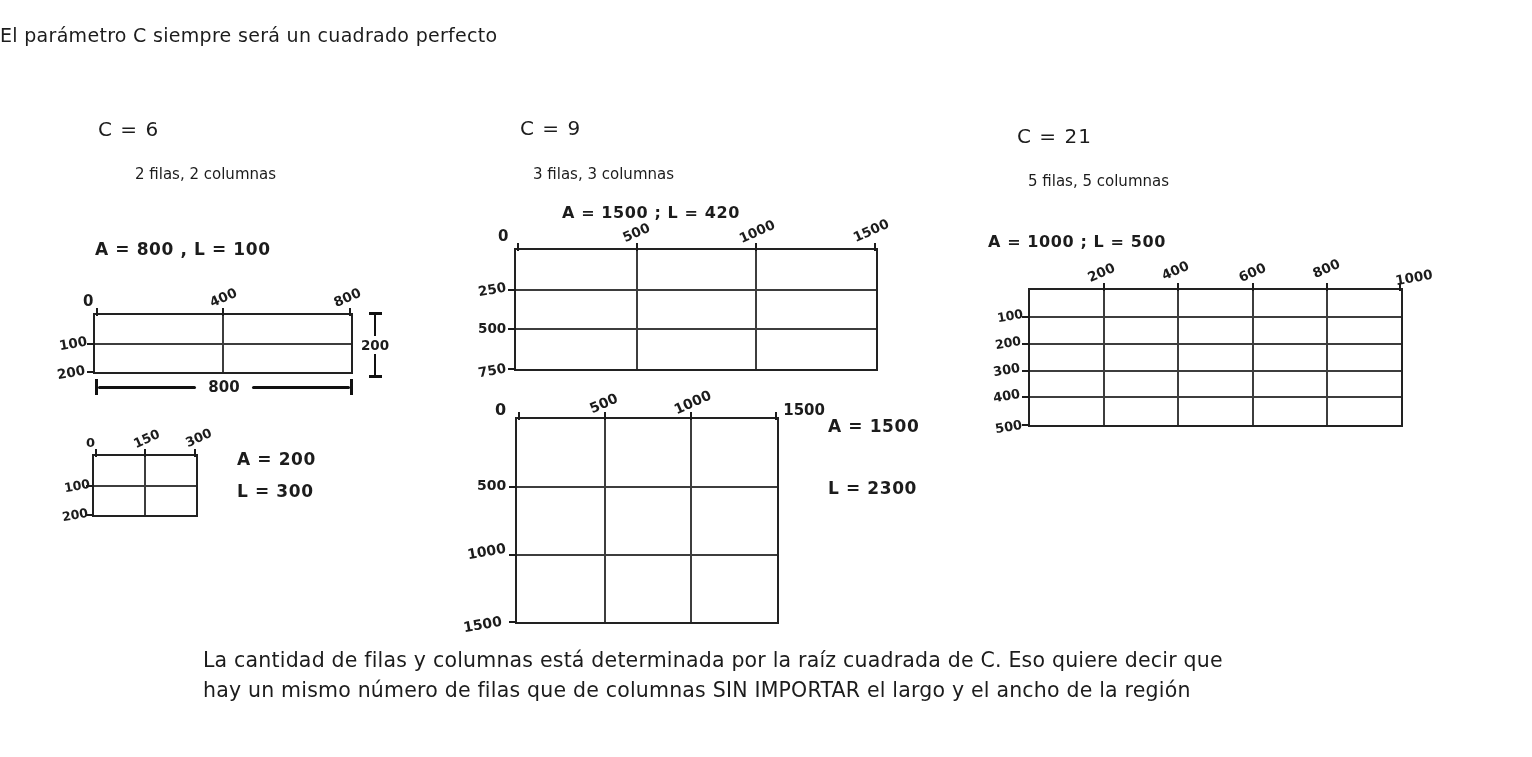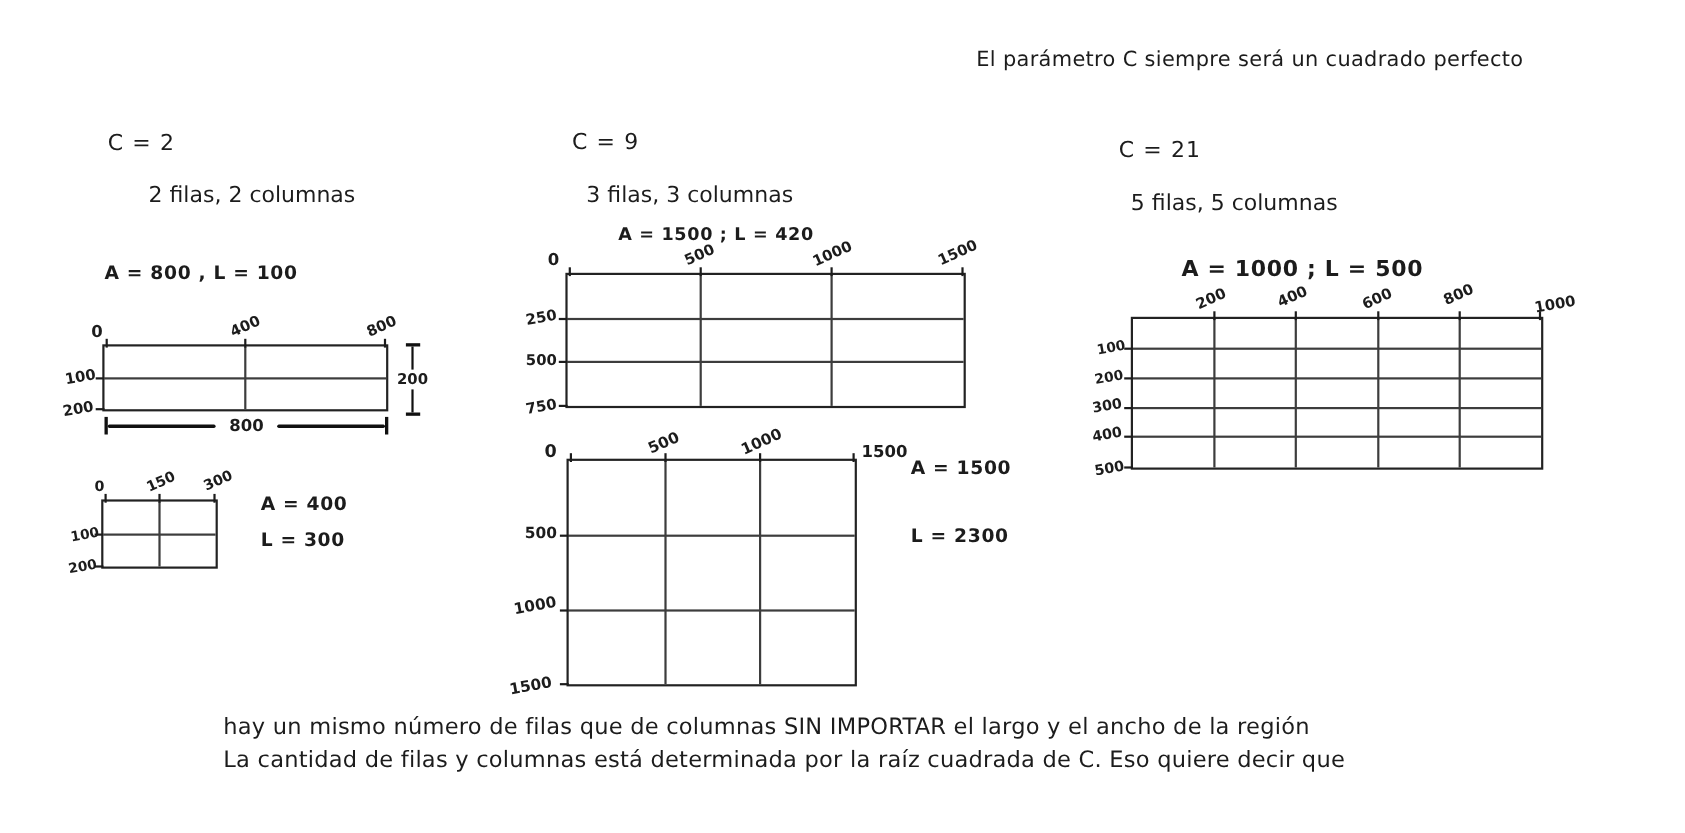--- a/index.html
+++ b/index.html
@@ -1,22 +1,22 @@
 <!DOCTYPE html>
 <html><head>
 <meta charset="utf-8">
 <style>
   html,body{margin:0;padding:0;background:#fff;}
   .canvas{position:relative;width:1532px;height:757px;background:#ffffff;
           font-family:"DejaVu Sans",sans-serif;color:#1c1c1c;overflow:hidden;}
-  .title{position:absolute;left:0;top:43px;width:1385px;text-align:right;
+  .title{position:absolute;left:0;top:24px;width:1385px;text-align:left;
          font-size:19px;letter-spacing:.3px;}
   .hand{position:absolute;white-space:nowrap;}
   .lg{font-size:20px;letter-spacing:1px;}
-  .sm{font-size:20px;}
+  .sm{font-size:15px;}
   .md{font-size:17px;font-weight:bold;letter-spacing:.6px;}
   .grid{position:absolute;border:2.5px solid #222;box-sizing:border-box;}
   .vl{position:absolute;top:0;bottom:0;width:2px;background:#3d3d3d;}
   .hl{position:absolute;left:0;right:0;height:2px;background:#3d3d3d;}
   .tick{position:absolute;font-size:13.5px;font-weight:bold;white-space:nowrap;}
   .tilt{transform:rotate(-24deg);}
   .tilt2{transform:rotate(-10deg);}
   .xtm{position:absolute;top:-7px;width:2px;height:8px;background:#1c1c1c;}
   .ytm{position:absolute;left:-8px;width:8px;height:2px;background:#1c1c1c;}
   .dim-h{position:absolute;display:flex;align-items:center;height:18px;}
@@ -29,21 +29,21 @@
   .dim-v .dtext{margin:1px 0;font-weight:bold;font-size:13.5px;}
   .footer{position:absolute;left:203px;top:646px;font-size:20.5px;line-height:29.5px;letter-spacing:.2px;}
 </style>
 </head>
 <body>
 
 <div class="canvas">
 
   <div class="title">El parámetro C siempre será un cuadrado perfecto</div>
 
-  <div class="hand lg" style="left:98px;top:117px">C = 2</div>
+  <div class="hand lg" style="left:98px;top:117px">C = 6</div>
   <div class="hand sm" style="left:135px;top:165px">2 filas, 2 columnas</div>
   <div class="hand md" style="left:95px;top:239px">A = 800 ,   L = 100</div>
 
   <div class="grid" style="left:93px;top:313px;width:260px;height:61px">
     <div class="vl" style="left:calc(50% - 1px)"></div>
     <div class="hl" style="top:calc(50% - 1px)"></div>
     <i class="xtm" style="left:1px"></i>
     <i class="xtm" style="left:calc(50% - 1px)"></i>
     <i class="xtm" style="right:0"></i>
     <i class="ytm" style="top:calc(50% - 1px)"></i>
@@ -78,21 +78,21 @@
     <i class="xtm" style="left:calc(50% - 1px)"></i>
     <i class="xtm" style="right:0"></i>
     <i class="ytm" style="top:calc(50% - 1px)"></i>
     <i class="ytm" style="bottom:-1px"></i>
     <span class="tick" style="left:-8px;top:-21px;font-size:13px">0</span>
     <span class="tick tilt" style="left:calc(50% - 12px);top:-25px;font-size:13px">150</span>
     <span class="tick tilt" style="right:-16px;top:-26px;font-size:13px">300</span>
     <span class="tick tilt2" style="left:-30px;top:calc(50% - 8px);font-size:12.5px">100</span>
     <span class="tick tilt2" style="left:-32px;bottom:-7px;font-size:12.5px">200</span>
   </div>
-  <div class="hand md" style="left:237px;top:449px">A = 400</div>
+  <div class="hand md" style="left:237px;top:449px">A = 200</div>
   <div class="hand md" style="left:237px;top:481px">L = 300</div>
 
   <div class="hand lg" style="left:520px;top:116px">C = 9</div>
   <div class="hand sm" style="left:533px;top:165px">3 filas, 3 columnas</div>
   <div class="hand md" style="left:562px;top:203px;font-size:16px">A = 1500 ;   L = 420</div>
 
   <div class="grid" style="left:514px;top:248px;width:364px;height:123px">
     <div class="vl" style="left:calc(33.5% - 1px)"></div>
     <div class="vl" style="left:calc(66.8% - 1px)"></div>
     <div class="hl" style="top:calc(34% - 1px)"></div>
@@ -131,21 +131,21 @@
     <span class="tick" style="right:-48px;top:-18px;font-size:15px">1500</span>
     <span class="tick" style="left:-40px;top:calc(33.3% - 10px);font-size:14px">500</span>
     <span class="tick tilt2" style="left:-50px;top:calc(67% - 12px);font-size:14px">1000</span>
     <span class="tick tilt2" style="left:-54px;bottom:-10px;font-size:14px">1500</span>
   </div>
   <div class="hand md" style="left:828px;top:416px">A = 1500</div>
   <div class="hand md" style="left:828px;top:478px">L = 2300</div>
 
   <div class="hand lg" style="left:1017px;top:124px">C = 21</div>
   <div class="hand sm" style="left:1028px;top:172px">5 filas, 5 columnas</div>
-  <div class="hand md" style="left:1074px;top:232px;font-size:20px">A = 1000   ;   L = 500</div>
+  <div class="hand md" style="left:988px;top:232px;font-size:16px">A = 1000   ;   L = 500</div>
 
   <div class="grid" style="left:1028px;top:288px;width:375px;height:139px;border-width:2px">
     <div class="vl" style="left:calc(20% - 1px)"></div>
     <div class="vl" style="left:calc(40% - 1px)"></div>
     <div class="vl" style="left:calc(60% - 1px)"></div>
     <div class="vl" style="left:calc(80% - 1px)"></div>
     <div class="hl" style="top:calc(20% - 1px)"></div>
     <div class="hl" style="top:calc(40% - 1px)"></div>
     <div class="hl" style="top:calc(60% - 1px)"></div>
     <div class="hl" style="top:calc(79% - 1px)"></div>
@@ -165,17 +165,17 @@
     <span class="tick tilt" style="left:calc(80% - 15px);top:-30px">800</span>
     <span class="tick tilt2" style="right:-32px;top:-21px">1000</span>
     <span class="tick tilt2" style="left:-33px;top:calc(20% - 9px);font-size:12.5px">100</span>
     <span class="tick tilt2" style="left:-35px;top:calc(40% - 9px);font-size:12.5px">200</span>
     <span class="tick tilt2" style="left:-37px;top:calc(60% - 9px);font-size:13px">300</span>
     <span class="tick tilt2" style="left:-37px;top:calc(79% - 9px);font-size:13px">400</span>
     <span class="tick tilt2" style="left:-35px;bottom:-9px;font-size:13px">500</span>
   </div>
 
   <div class="footer">
+    <div>La cantidad de filas y columnas está determinada por la raíz cuadrada de C. Eso quiere decir que</div>
     <div>hay un mismo número de filas que de columnas SIN IMPORTAR el largo y el ancho de la región</div>
-    <div>La cantidad de filas y columnas está determinada por la raíz cuadrada de C. Eso quiere decir que</div>
   </div>
 
 </div>
 
 </body></html>

